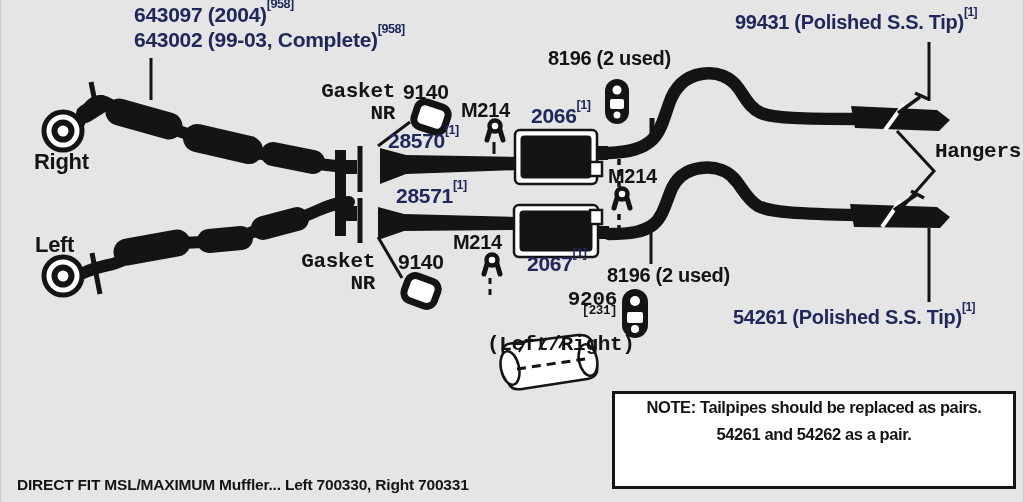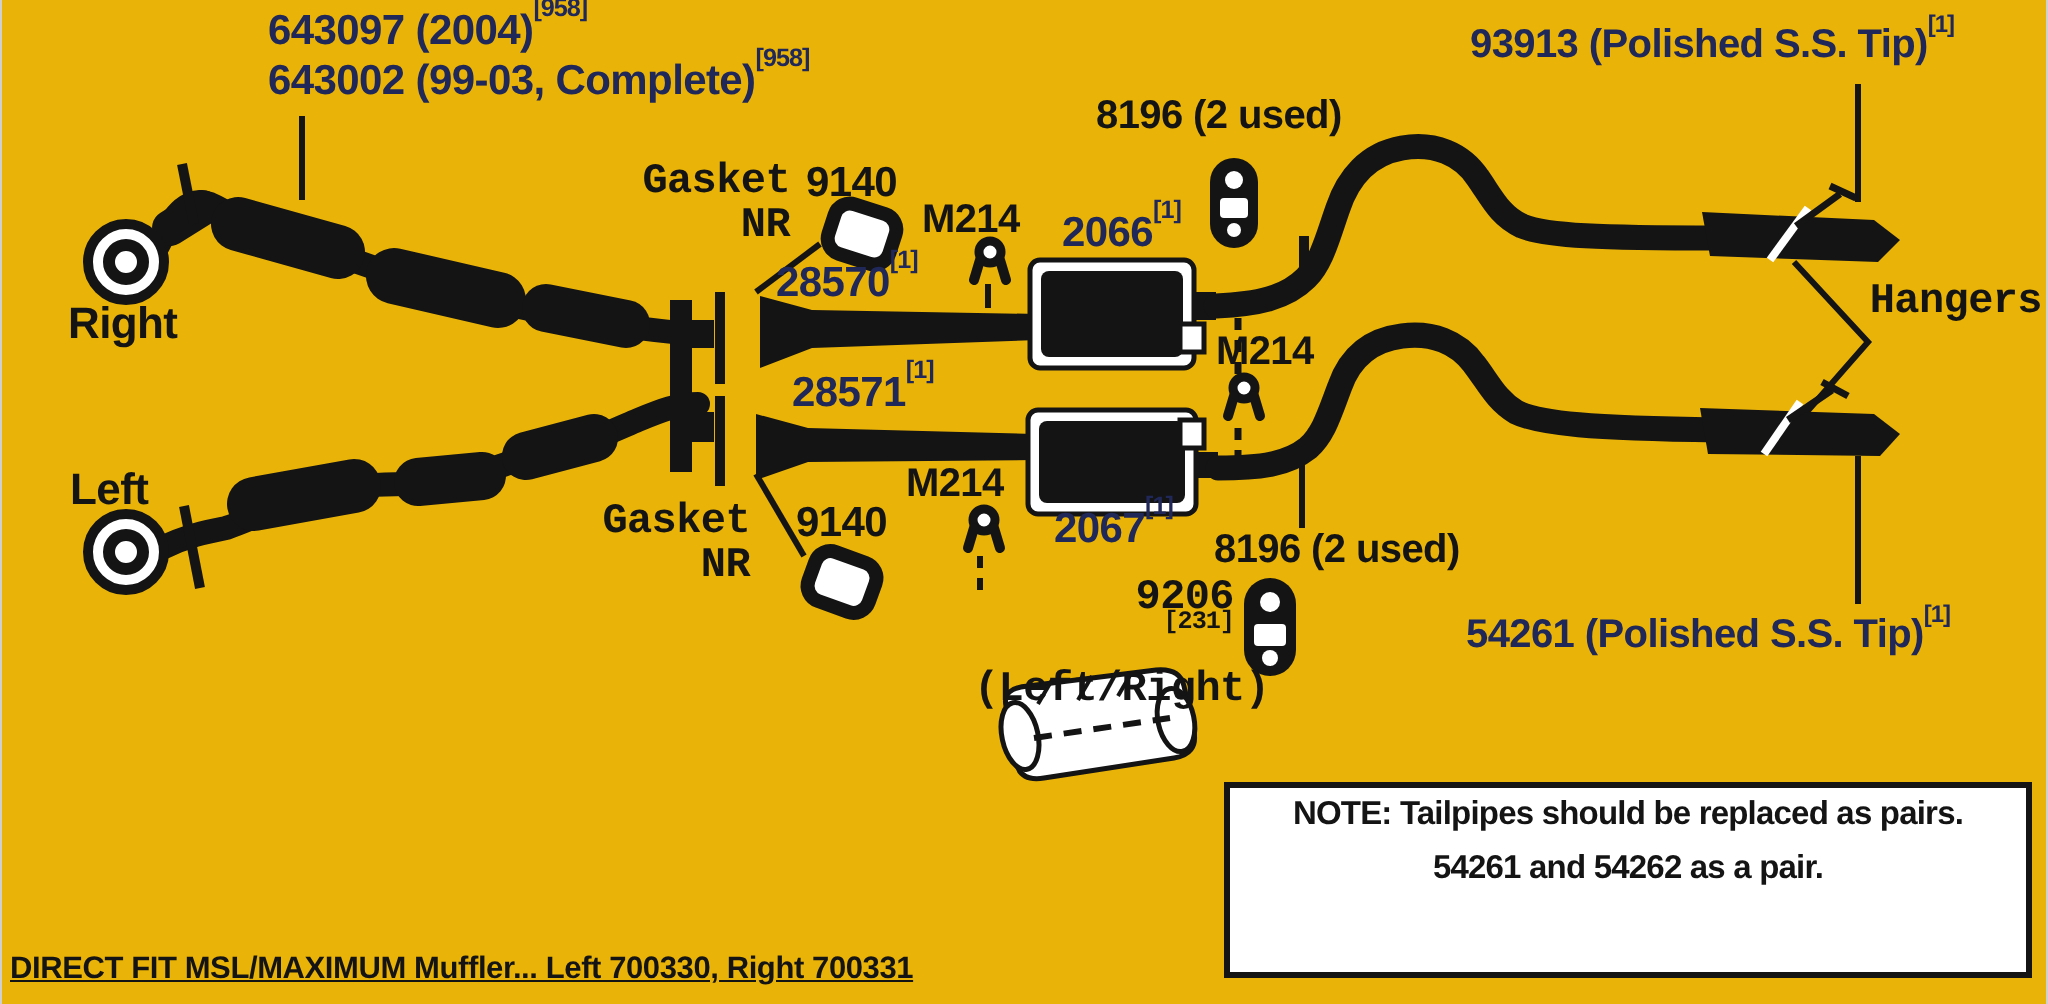--- a/index.html
+++ b/index.html
@@ -1,32 +1,32 @@
 <!DOCTYPE html>
 <html><head>
 <meta charset="utf-8">
 <style>
   html,body{margin:0;padding:0;background:#fff;}
   #canvas{
-    position:relative;width:1024px;height:502px;background:#eab308;overflow:hidden;
+    position:relative;width:1024px;height:502px;background:#e5e5e5;overflow:hidden;
     font-family:"Liberation Sans","DejaVu Sans",sans-serif;
     border-left:1px solid #cfcfcf;border-right:1px solid #cfcfcf;box-sizing:border-box;
   }
   .lbl{position:absolute;font-weight:bold;color:#141414;white-space:nowrap;letter-spacing:-0.3px;font-size:20px;line-height:1.05;}
   .part{color:#20285a;}
   .fs21{font-size:21px;} .fs22{font-size:22px;margin-left:16px;} .fs20{font-size:20px;}
   .lbl sup{font-size:60%;position:relative;top:-0.45em;letter-spacing:-0.5px;}
   .center2{text-align:right;font-family:Liberation Mono, monospace;}
   .center2 span{display:block;}
   #note-box{
     position:absolute;left:611px;top:391px;width:404px;height:98px;box-sizing:border-box;
     border:3px solid #141414;background:#fff;display:flex;flex-direction:column;
     text-align:center;font-weight:bold;font-size:16.5px;letter-spacing:-0.4px;color:#141414;line-height:27px;
   }
-  #footer-text{position:absolute;left:4px;top:476px;font-weight:bold;font-size:15.5px;letter-spacing:-0.2px;color:#141414;white-space:nowrap;text-decoration:underline;}
+  #footer-text{position:absolute;left:16px;top:476px;font-weight:bold;font-size:15.5px;letter-spacing:-0.2px;color:#141414;white-space:nowrap;}
   svg{position:absolute;left:0;top:0;}
 </style>
 </head>
 <body>
 
 <div id="canvas">
 
   <svg width="1024" height="502" viewBox="0 0 1024 502">
 
     <g stroke="#141414" fill="none">
@@ -152,21 +152,21 @@
       <ellipse cx="587" cy="360" rx="9" ry="16" transform="rotate(-12 587 360)" stroke-width="2.5"></ellipse>
       <line x1="516" y1="369" x2="584" y2="359" stroke-width="3" stroke-dasharray="9,6" fill="none"></line>
       <line x1="525" y1="340" x2="518" y2="352" stroke-width="2"></line>
       <line x1="545" y1="338" x2="538" y2="350" stroke-width="2"></line>
       <line x1="565" y1="336" x2="558" y2="348" stroke-width="2"></line>
     </g>
   </svg>
 
   <div class="lbl part fs21" style="left:133px;top:4px;"><span>643097 (2004)</span><sup>[958]</sup></div>
   <div class="lbl part fs21" style="left:133px;top:29px;"><span>643002 (99-03, Complete)</span><sup>[958]</sup></div>
-  <div class="lbl part fs20" style="left:734px;top:11px;"><span>93913 (Polished S.S. Tip)</span><sup>[1]</sup></div>
+  <div class="lbl part fs20" style="left:734px;top:11px;"><span>99431 (Polished S.S. Tip)</span><sup>[1]</sup></div>
 
   <div class="lbl fs20" style="left:547px;top:48px;">8196 (2 used)</div>
 
   <div class="lbl fs21 center2" style="left:312px;top:81px;width:82px;">
     <span>Gasket</span>
       <span>NR</span>
   </div>
   <div class="lbl fs21" style="left:402px;top:81px;">9140</div>
 
   <div class="lbl fs20" style="left:460px;top:100px;">M214</div>

